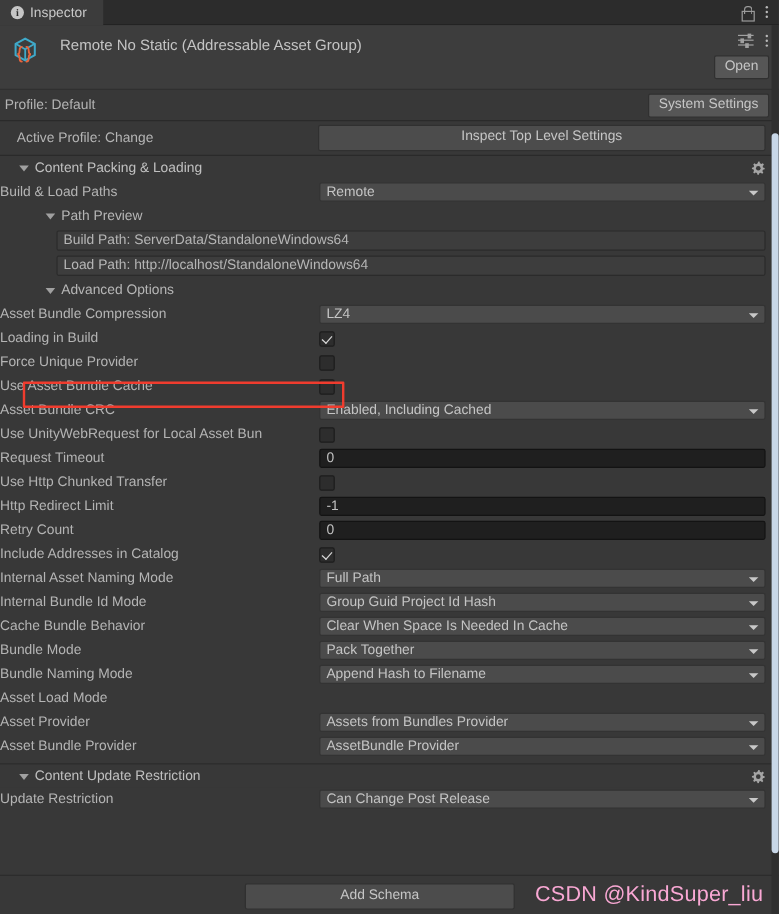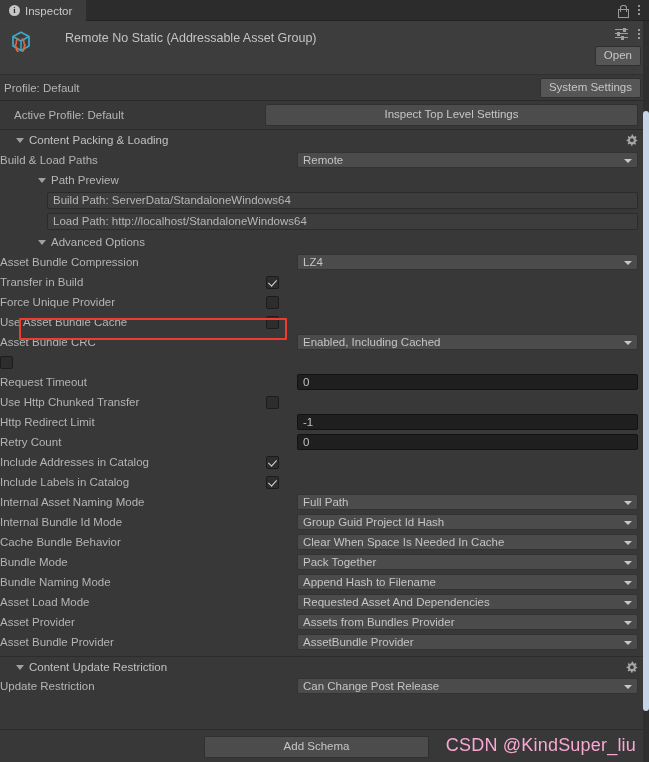--- a/index.html
+++ b/index.html
@@ -68,21 +68,21 @@
   .kebab i { width: 2px; height: 2px; background: #b9b9b9; border-radius: 50%; display:block; }
 
   
   .obj-header {
     background: #3d3d3d;
     padding: 6px 8px 4px 8px;
     position: relative;
     border-bottom: 1px solid #303030;
     height: 54px;
   }
-  .obj-title-row { display: flex; align-items: flex-start; gap: 27px; }
+  .obj-title-row { display: flex; align-items: flex-start; gap: 12px; }
   .obj-icon { width: 30px; height: 30px; position: relative; flex: none; margin-top: 1px;}
   .obj-name {
     font-size: 12.5px; color: #c4c4c4; padding-top: 4px;
   }
   .obj-header-icons {
     position: absolute; right: 8px; top: 7px;
     display: flex; align-items: center; gap: 9px;
   }
   .sliders-icon { width: 13px; height: 11px; position: relative; opacity:.8;}
   .sliders-icon span { position:absolute; left:0; width:13px; height:1.2px; background:#b9b9b9; }
@@ -177,21 +177,21 @@
     align-items: center;
     position: relative;
   }
   .row .label {
     width: 266px;
     flex: none;
     color: #b4b4b4;
     white-space: nowrap;
     overflow: hidden;
   }
-  .field { margin-right: 11px; flex: 1; margin-left: 31px; }
+  .field { margin-right: 11px; flex: 1; }
 
   .dropdown {
     background: #4b4b4b;
     border: 1px solid #333333;
     border-radius: 2px;
     height: 16px;
     line-height: 14px;
     padding: 0 16px 0 5px;
     color: #c4c4c4;
     position: relative;
@@ -358,21 +358,21 @@
   </div>
   <button class="btn open-btn">Open</button>
 </div>
 
 <div class="profile-bar">
   <span class="profile-label">Profile: Default</span>
   <button class="btn sys-btn">System Settings</button>
 </div>
 
 <div class="active-profile-row">
-  <span class="lbl">Active Profile: Default</span>
+  <span class="lbl">Active Profile: Change</span>
   <button class="btn wide-btn">Inspect Top Level Settings</button>
 </div>
 
 <div class="content-area">
 
   <div class="section-header">
     <span class="foldout"></span>
     <span>Content Packing &amp; Loading</span>
     <span class="gear-icon">
       <svg width="12" height="12" viewBox="0 0 12 12">
@@ -403,36 +403,37 @@
     <span class="foldout"></span>
     <span>Advanced Options</span>
   </div>
 
   <div id="advanced-rows">
       <div class="row">
         <span class="label">Asset Bundle Compression</span>
         <div class="field dropdown">LZ4</div>
       </div>
       <div class="row">
-        <span class="label">Transfer in Build</span>
+        <span class="label">Loading in Build</span>
         <div class="checkbox checked"></div>
       </div>
       <div class="row">
         <span class="label">Force Unique Provider</span>
         <div class="checkbox"></div>
       </div>
       <div class="row">
         <span class="label">Use Asset Bundle Cache</span>
         <div class="checkbox"></div>
       </div>
       <div class="row">
         <span class="label">Asset Bundle CRC</span>
         <div class="field dropdown">Enabled, Including Cached</div>
       </div>
       <div class="row">
+        <span class="label">Use UnityWebRequest for Local Asset Bun</span>
         <div class="checkbox"></div>
       </div>
       <div class="row">
         <span class="label">Request Timeout</span>
         <div class="field textfield">0</div>
       </div>
       <div class="row">
         <span class="label">Use Http Chunked Transfer</span>
         <div class="checkbox"></div>
       </div>
@@ -442,24 +443,20 @@
       </div>
       <div class="row">
         <span class="label">Retry Count</span>
         <div class="field textfield">0</div>
       </div>
       <div class="row">
         <span class="label">Include Addresses in Catalog</span>
         <div class="checkbox checked"></div>
       </div>
       <div class="row">
-        <span class="label">Include Labels in Catalog</span>
-        <div class="checkbox checked"></div>
-      </div>
-      <div class="row">
         <span class="label">Internal Asset Naming Mode</span>
         <div class="field dropdown">Full Path</div>
       </div>
       <div class="row">
         <span class="label">Internal Bundle Id Mode</span>
         <div class="field dropdown">Group Guid Project Id Hash</div>
       </div>
       <div class="row">
         <span class="label">Cache Bundle Behavior</span>
         <div class="field dropdown">Clear When Space Is Needed In Cache</div>
@@ -467,21 +464,20 @@
       <div class="row">
         <span class="label">Bundle Mode</span>
         <div class="field dropdown">Pack Together</div>
       </div>
       <div class="row">
         <span class="label">Bundle Naming Mode</span>
         <div class="field dropdown">Append Hash to Filename</div>
       </div>
       <div class="row">
         <span class="label">Asset Load Mode</span>
-        <div class="field dropdown">Requested Asset And Dependencies</div>
       </div>
       <div class="row">
         <span class="label">Asset Provider</span>
         <div class="field dropdown">Assets from Bundles Provider</div>
       </div>
       <div class="row">
         <span class="label">Asset Bundle Provider</span>
         <div class="field dropdown">AssetBundle Provider</div>
       </div>
     </div>

